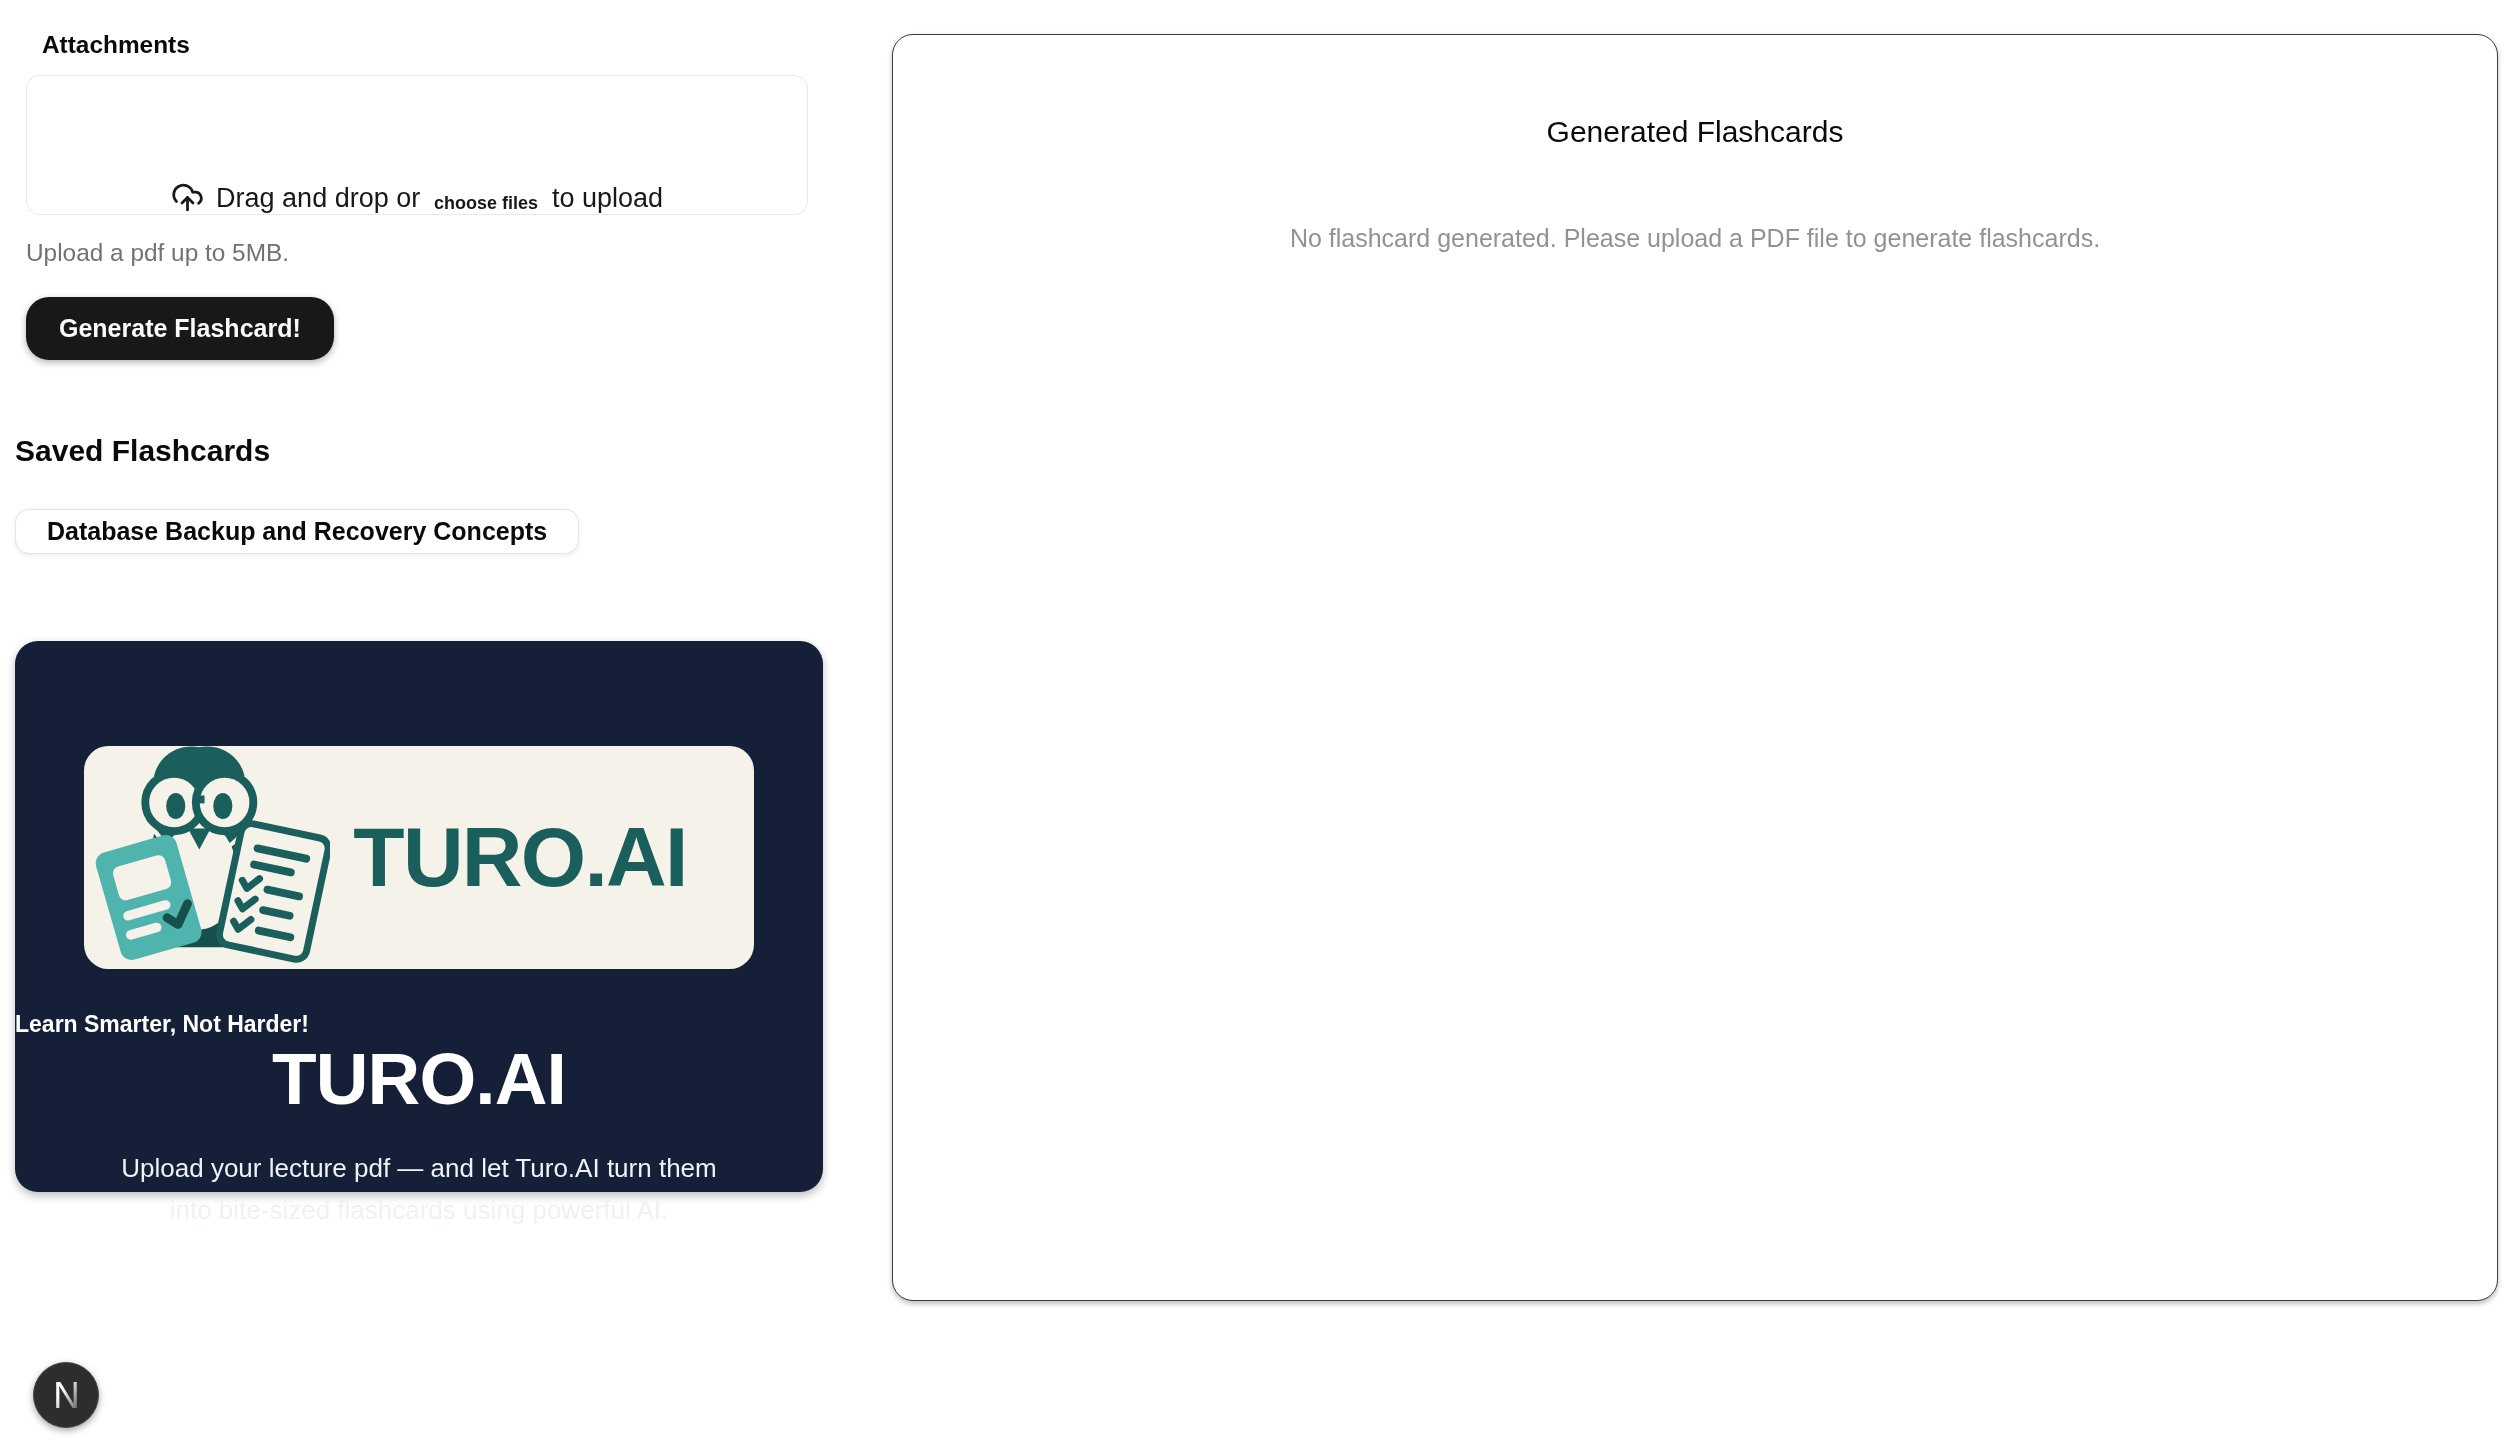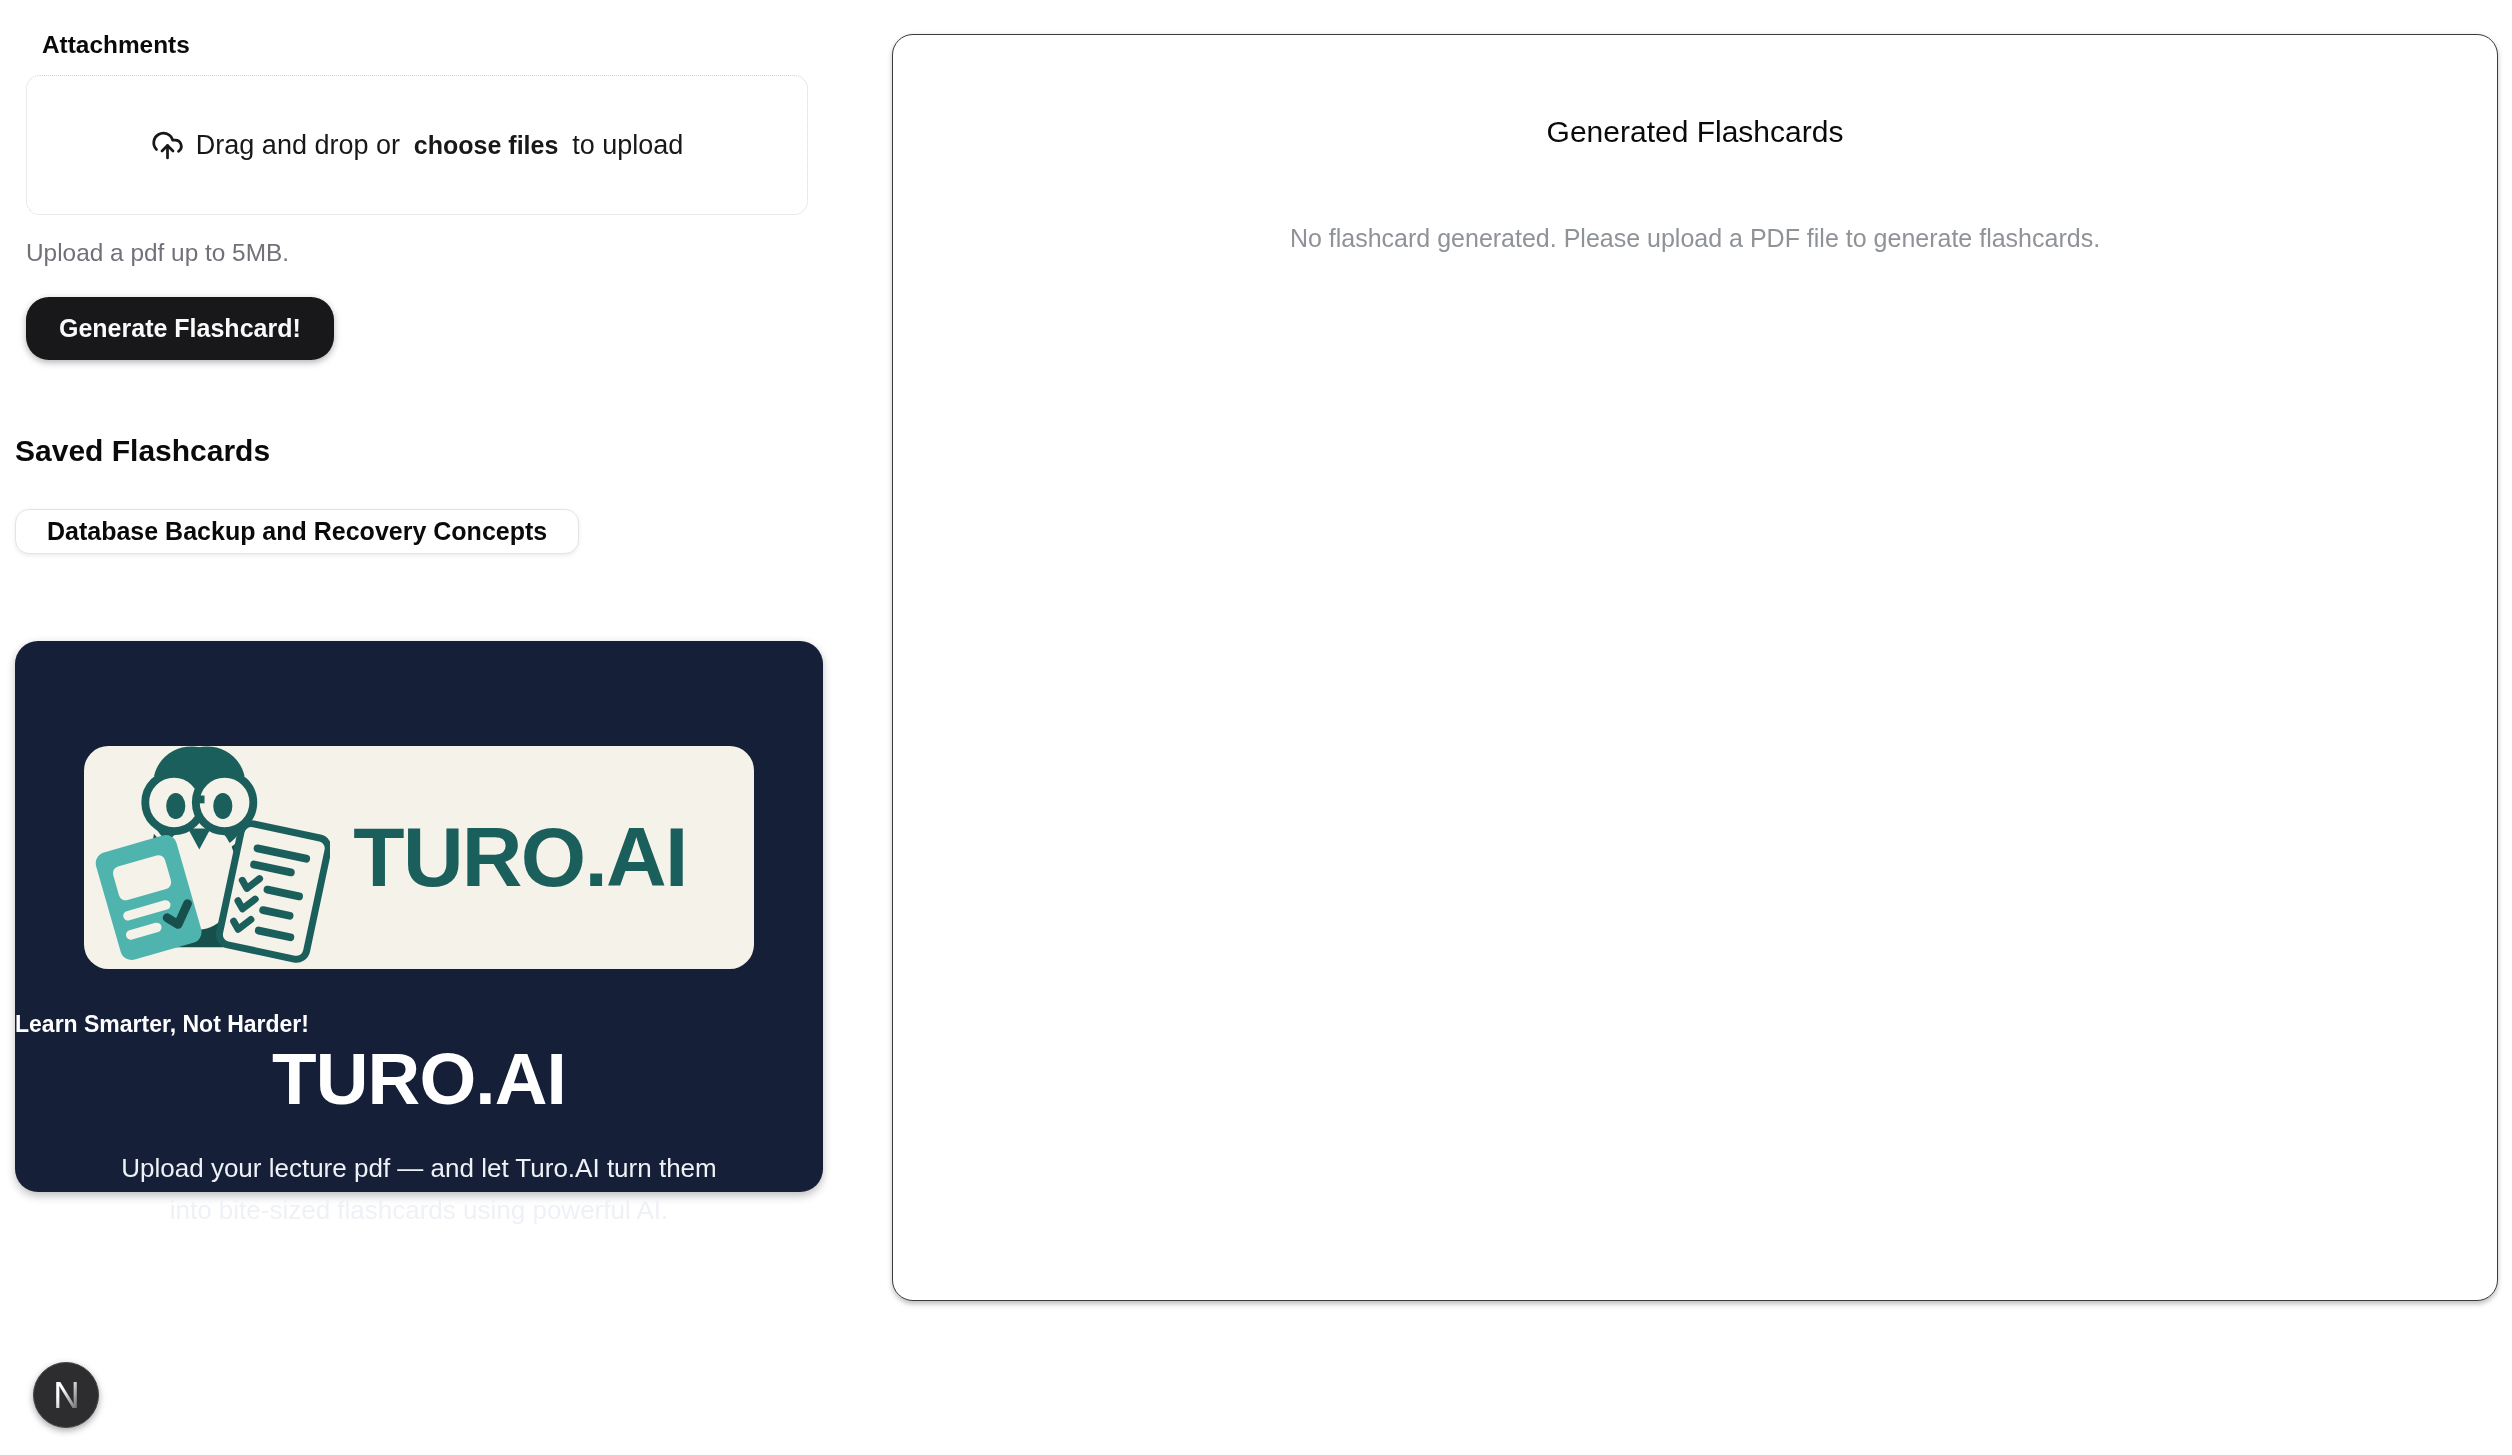--- a/index.html
+++ b/index.html
@@ -15,28 +15,28 @@
 
   
   .attach-label {
     position: absolute; left: 26px; top: 31px;
     font-size: 24.4px; font-weight: 700; color: #0a0a0a; margin-left: 16px;
   }
   .dropzone {
     position: absolute; left: 26px; top: 75px;
     width: 782px; height: 140px;
     border: 1.7px dotted #d4d4d8; border-radius: 14px;
-    display: flex; align-items: center; justify-content: center;
+    display: flex; align-items: flex-end; justify-content: center;
     gap: 12.2px; background: #ffffff; cursor: pointer;
   }
   .dz-icon { display: flex; align-items: center; }
   .dz-text { font-size: 27px; color: #18181b; }
   .choose-btn {
     background: none; border: none; padding: 0 1.7px;
-    font-family: inherit; font-size: 25px; font-weight: 700;
+    font-family: inherit; font-size: 18px; font-weight: 700;
     color: #18181b; cursor: pointer;
   }
   .helper {
     position: absolute; left: 26px; top: 239px;
     font-size: 24.4px; color: #71717a;
   }
   .generate-btn {
     position: absolute; left: 26px; top: 297px;
     height: 63px; padding: 8px 33px;
     background: #18181b; color: #fafafa;

